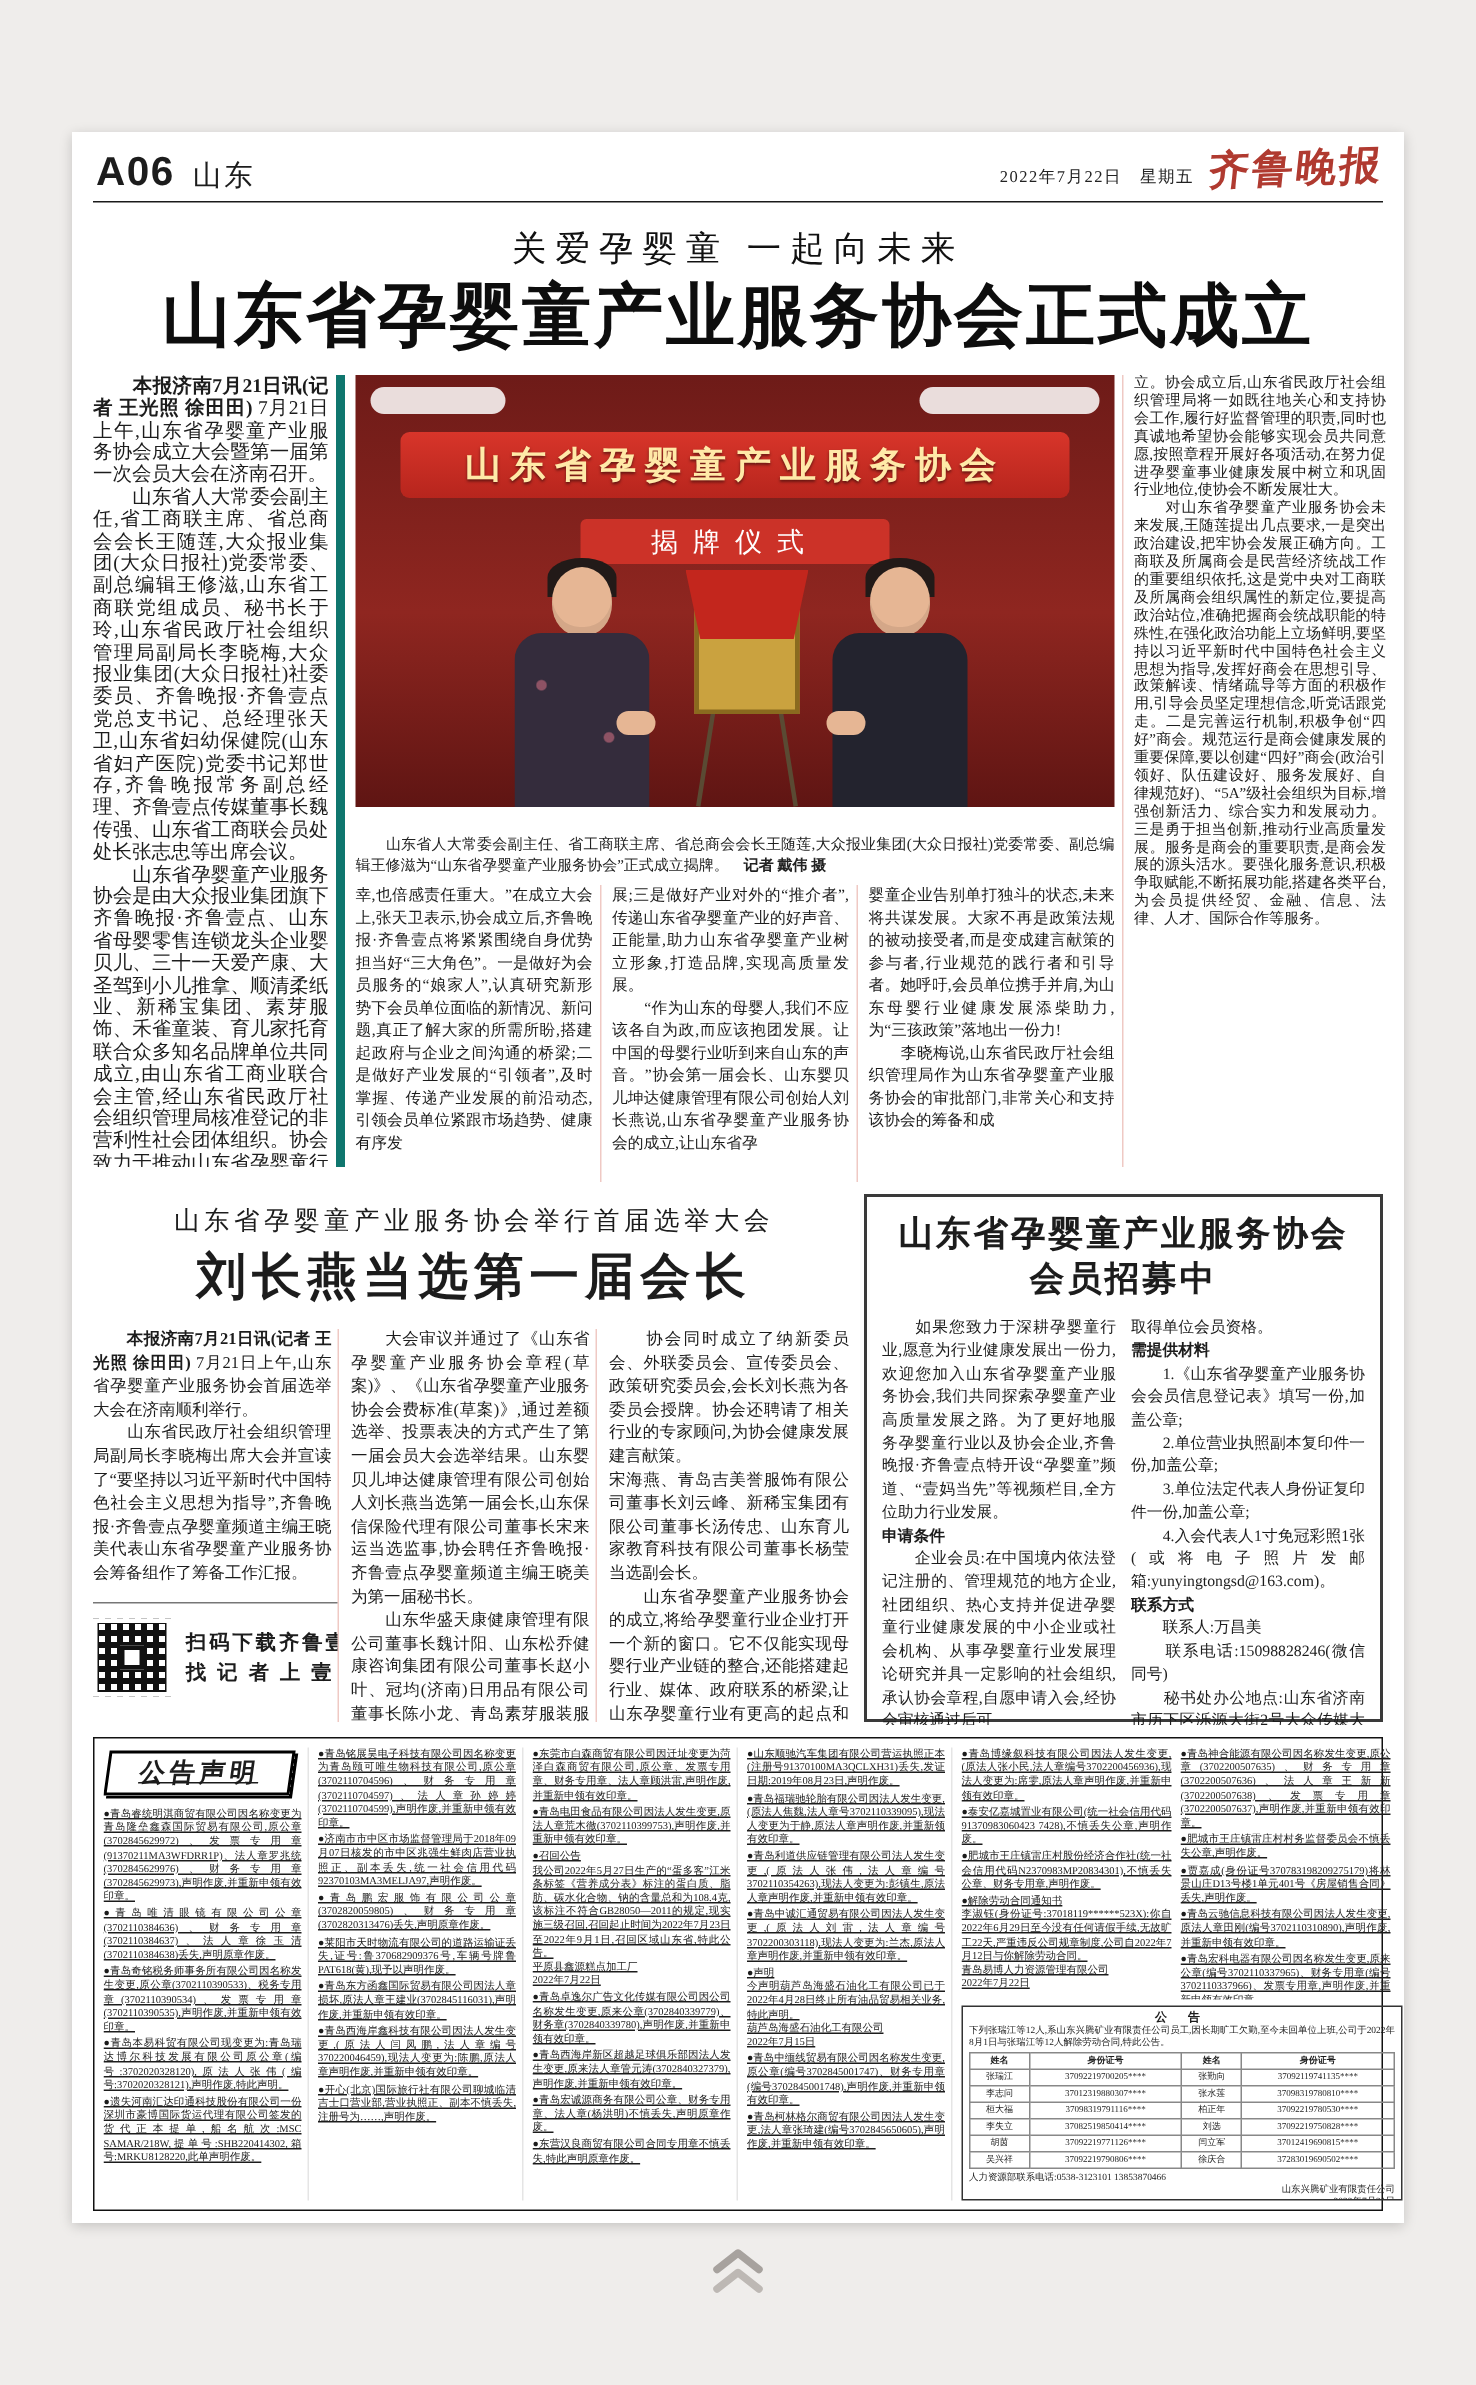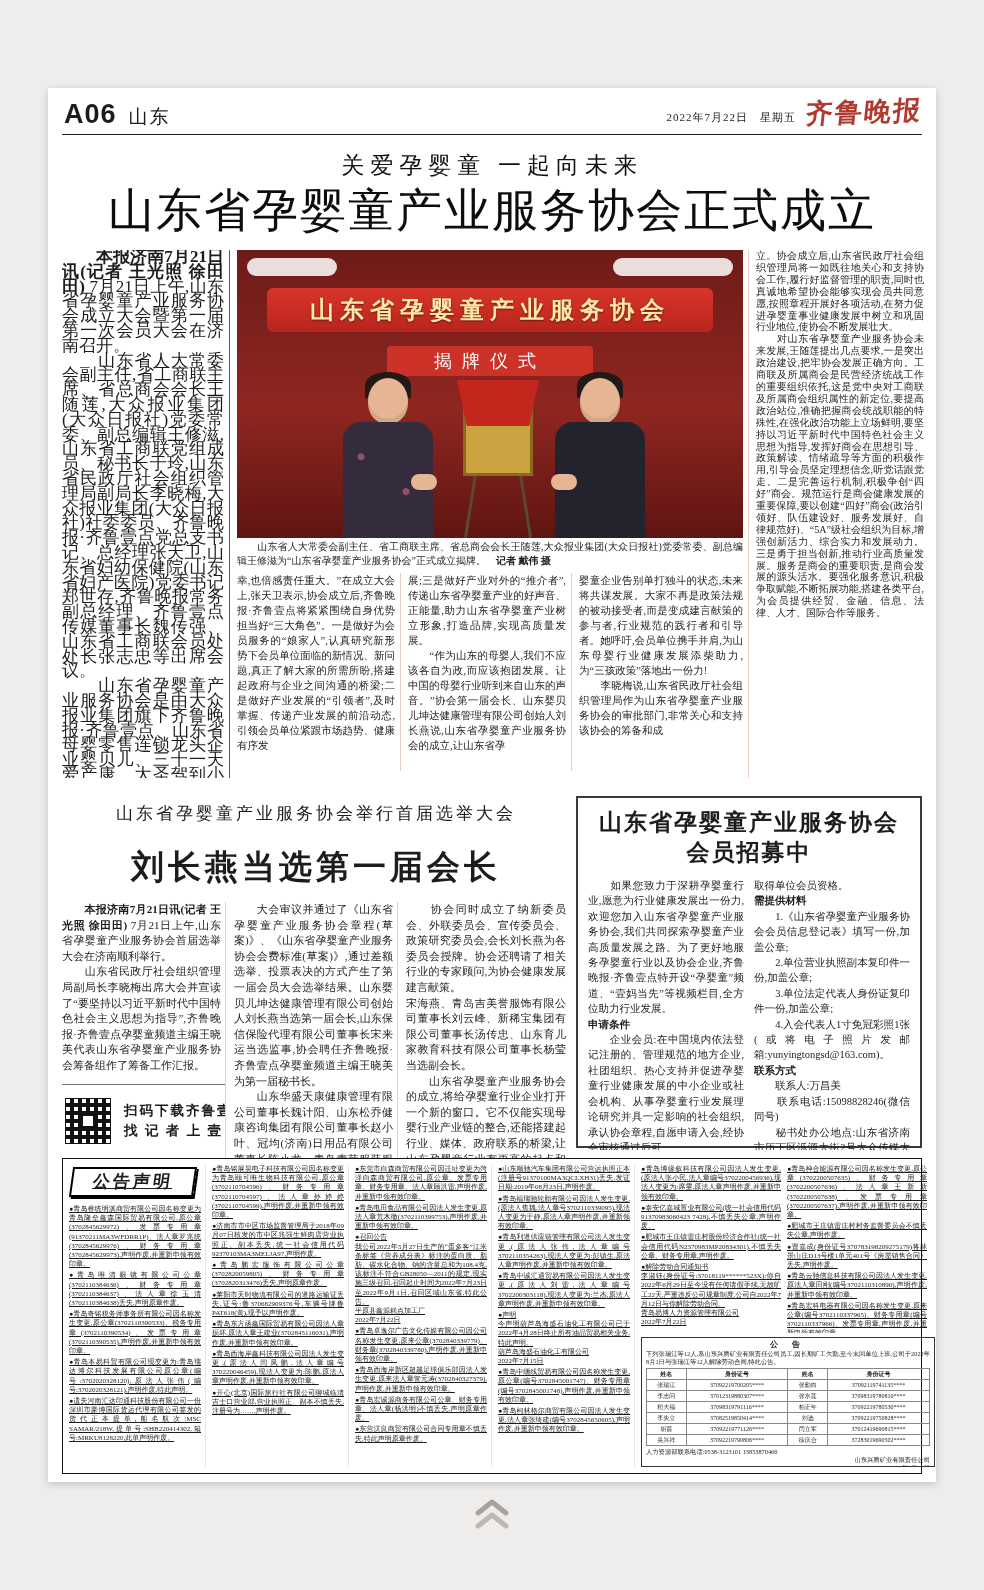--- a/index.html
+++ b/index.html
@@ -22,23 +22,23 @@
   .hdr-left { position:absolute; left:2px; bottom:2px; display:flex; align-items:baseline; gap:12px; }
   .sec-label { font-family:"Liberation Sans", sans-serif; font-size:27px; font-weight:bold; letter-spacing:1px; }
   .region { font-size:19px; letter-spacing:2px; }
   .hdr-right { position:absolute; right:0; bottom:2px; display:flex; align-items:baseline; gap:10px; }
   .date-text { font-size:11px; color:#222; letter-spacing:1px; }
   .masthead { font-size:27px; font-weight:bold; color:#b03a30; transform:skewX(-8deg) rotate(-2deg); letter-spacing:2px; }
   .hdr-rule { position:absolute; left:14px; right:14px; top:46px; height:1px; background:#1a1a1a; }
 
   
   .kicker1 { position:absolute; left:0; right:0; top:62px; text-align:center; font-size:23px; letter-spacing:6px; color:#111; }
-  .headline1 { position:absolute; left:0; right:0; top:92px; text-align:center; font-size:46px; font-weight:normal; letter-spacing:2px; color:#0d0d0d; }
+  .headline1 { position:absolute; left:0; right:0; top:92px; text-align:center; font-size:46px; font-weight:bold; letter-spacing:2px; color:#0d0d0d; }
   .main-body { position:absolute; left:14px; right:14px; top:162px; height:528px; display:flex; gap:7px; }
-  .mcol { width:168px; flex:none; font-size:17px; line-height:14.8px; text-align:justify; overflow:hidden; border-right:1px solid #0f766e; padding-right:5px; }
+  .mcol { width:168px; flex:none; font-size:13px; line-height:14.8px; text-align:justify; overflow:hidden; border-right:6px solid #0f766e; padding-right:5px; }
   .mcol:last-child { border-right:none; padding-right:0; }
   .mcol p { margin:0; }
   .mid-wrap { width:512px; flex:none; border-right:1px solid #efc9c4; padding-right:5px; }
   .mid-cols { display:flex; gap:7px; height:198px; margin-top:6px; }
   .mid-cols .mcol { width:164px; border-right:1px solid #efc9c4; font-size:10.5px; line-height:15px; }
   .mid-cols .mcol:last-child { border-right:none; }
   .col-narrow { font-size:10px !important; line-height:11.9px !important; }
 
   
   .photo { position:relative; width:506px; height:288px; background:linear-gradient(180deg,#6e1b18 0%,#8f2620 55%,#5f1513 100%); overflow:hidden; }
@@ -52,26 +52,26 @@
   .fig .body { position:absolute; left:10px; top:44px; width:90px; height:116px; border-radius:18px 18px 0 0; }
   .fig.f1 { left:96px; } .fig.f1 .body { background:#342c3c; background-image:radial-gradient(circle at 20% 30%, rgba(230,120,140,.5) 3px, transparent 4px), radial-gradient(circle at 70% 60%, rgba(230,120,140,.5) 3px, transparent 4px); }
   .fig.f2 { left:308px; } .fig.f2 .body { background:#23232e; }
   .hands { position:absolute; width:26px; height:16px; background:#e6b694; border-radius:8px; top:96px; }
   .fig.f1 .hands { left:78px; } .fig.f2 .hands { left:6px; }
   .easel { position:absolute; left:226px; bottom:0; width:70px; height:150px; }
   .plaque { position:absolute; left:0; top:0; width:70px; height:88px; background:#caa23f; border:3px solid #8a6a1f; }
   .cloth { position:absolute; left:-6px; top:-8px; width:82px; height:46px; background:#c3261d; clip-path:polygon(0 0,100% 0,88% 100%,12% 100%); }
   .leg { position:absolute; top:86px; width:3px; height:64px; background:#5a4a33; }
   .leg.a { left:6px; transform:rotate(9deg); } .leg.b { right:6px; transform:rotate(-9deg); }
-  .caption { font-size:10px; line-height:13.5px; text-align:justify; color:#222; margin-top:2px; }
+  .caption { font-size:10px; line-height:13.5px; text-align:justify; color:#222; margin-top:19px; }
 
   
   .sec2 { position:absolute; left:14px; top:706px; width:508px; height:452px; }
   .kicker2 { text-align:center; font-size:17px; letter-spacing:3px; margin-top:8px; }
-  .headline2 { text-align:center; font-size:33px; font-weight:bold; letter-spacing:4px; margin-top:20px; }
+  .headline2 { text-align:center; font-size:33px; font-weight:bold; letter-spacing:4px; margin-top:4px; }
   .sec2-cols { display:flex; gap:8px; margin-top:12px; height:262px; }
   .scol { width:164px; flex:none; font-size:11px; line-height:15.6px; text-align:justify; overflow:hidden; border-right:1px solid #efc9c4; padding-right:4px; }
   .scol:last-child { border-right:none; }
   .qr-block { margin-top:10px; border-top:1px solid #777; padding-top:10px; display:flex; align-items:center; gap:10px; width:232px; }
   .qr { width:52px; height:52px; flex:none; background:
       repeating-linear-gradient(0deg,#111 0 4px,transparent 4px 8px),
       repeating-linear-gradient(90deg,#111 0 4px,#fff 4px 8px); outline:3px solid #fff; outline-offset:-3px; position:relative; }
   .qr:after { content:""; position:absolute; inset:18px; background:#fff; border:3px solid #111; }
   .qr-txt { font-size:13.5px; font-weight:bold; letter-spacing:2px; line-height:20px; white-space:nowrap; }
   .credits { position:absolute; left:4px; top:440px; font-size:9.5px; letter-spacing:1px; color:#333; }

